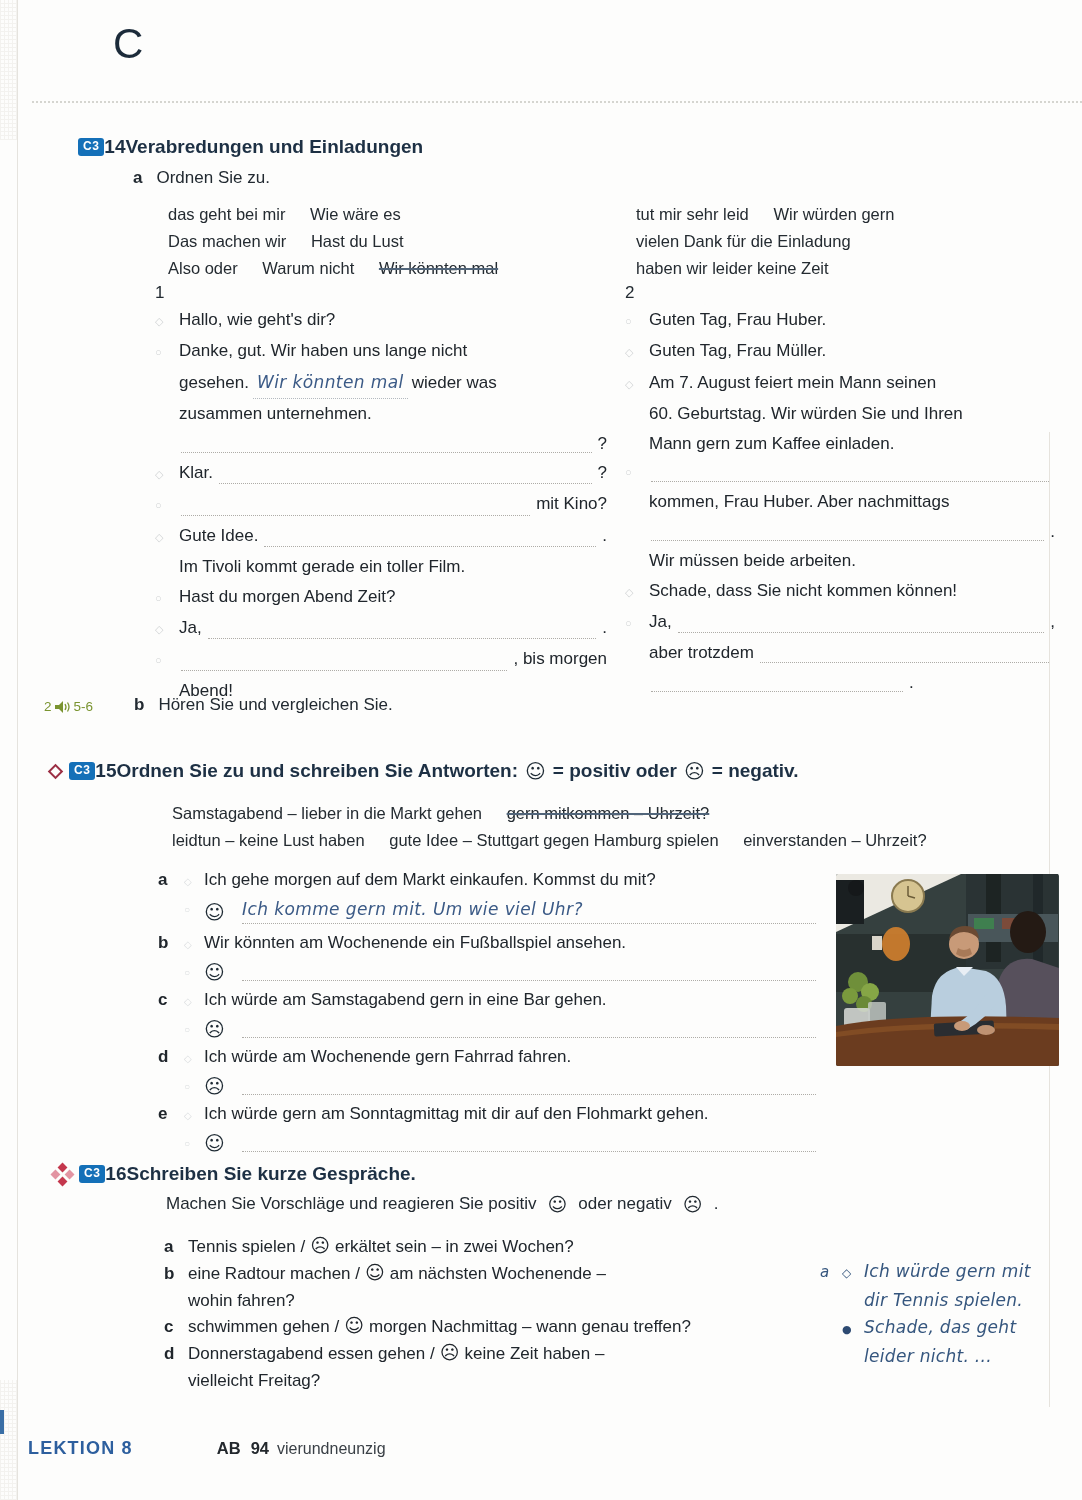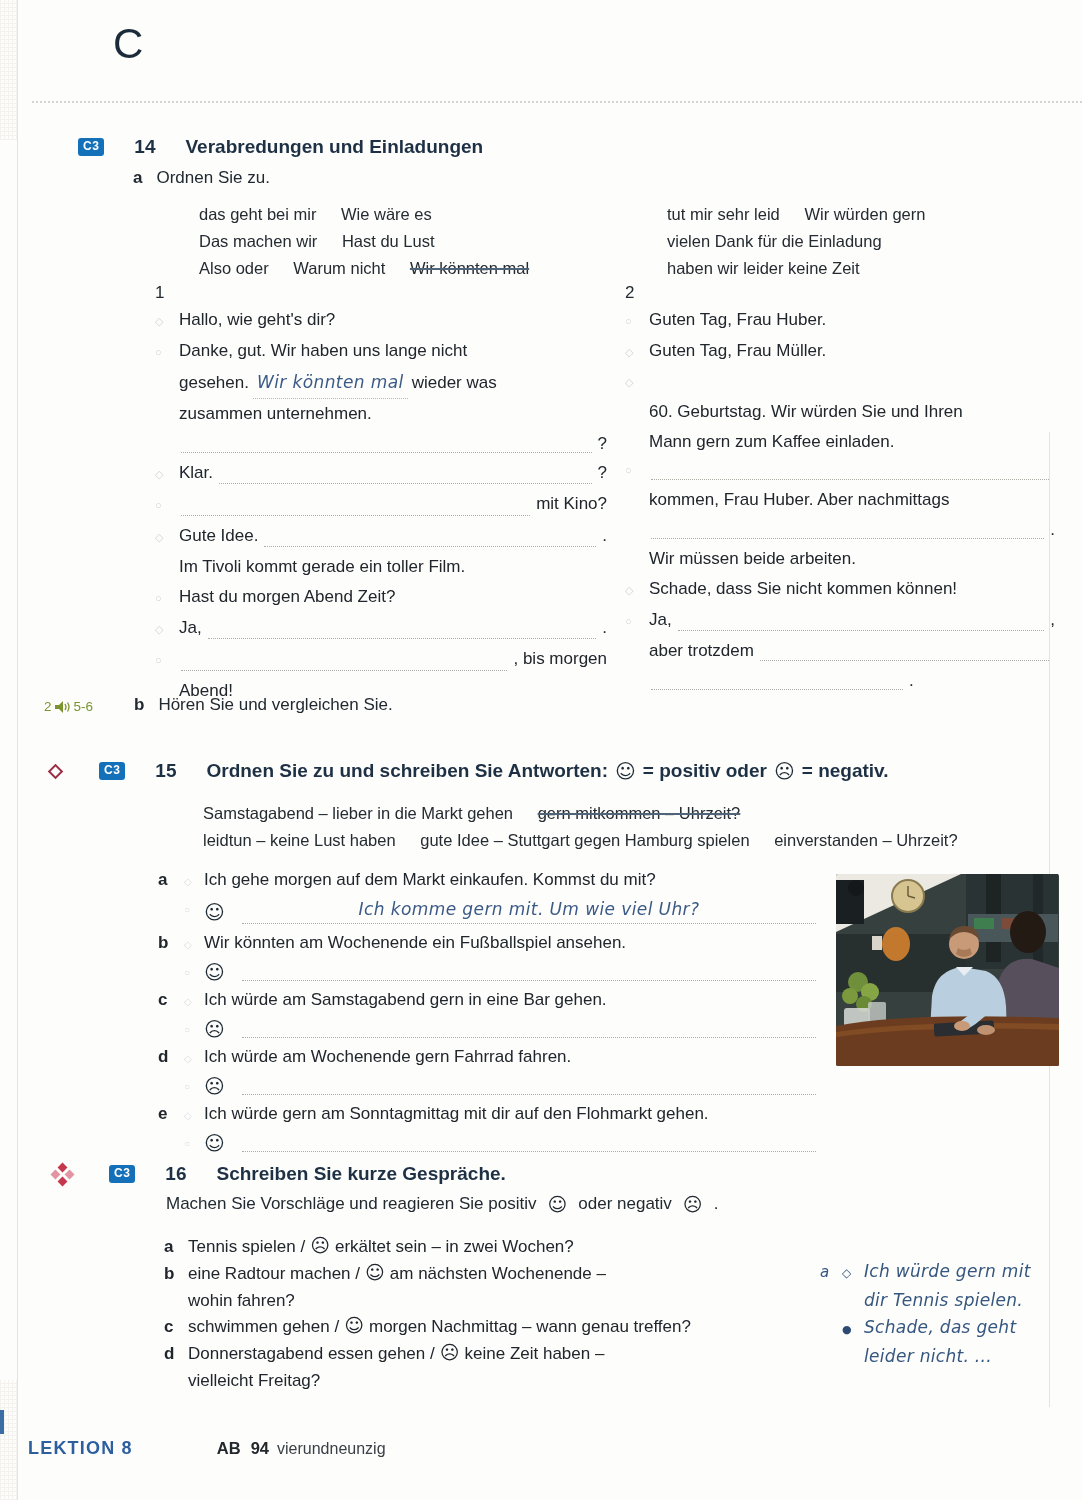--- a/index.html
+++ b/index.html
@@ -21,38 +21,38 @@
 
   .letter-c { position:absolute; left:113px; top:20px; font-size:42px; font-weight:400; color:#1c2b3a; }
   .top-dotted { position:absolute; left:32px; right:0; top:101px; border-top:2px dotted #ccccc6; opacity:.8; }
 
   
   .abs { position:absolute; }
   .badge { display:inline-block; background:#1470b8; color:#fff; font-weight:700;
     font-size:12px; line-height:15px; padding:1px 5px 2px; border-radius:3px; letter-spacing:.5px; }
   .exnum { font-size:19px; font-weight:700; color:#1d3044; }
   .extitle { font-size:19px; font-weight:700; color:#1d3044; }
-  .hrow { display:flex; align-items:center; gap:30px; }
+  .hrow { display:flex; align-items:center; gap:0; }
   .sublabel { font-weight:700; font-size:17px; color:#222a31; }
 
   
-  .wbox { font-size:16.5px; line-height:27px; color:#242b31; font-weight:400;margin-left:31px; }
+  .wbox { font-size:16.5px; line-height:27px; color:#242b31; font-weight:400; }
   .wbox .ph { margin-right:20px; }
   .strike { text-decoration:line-through; text-decoration-thickness:2px; text-decoration-color:#51657a; }
 
   
   .dcol { position:absolute; top:305px; font-size:17px; line-height:29.4px; color:#20262c; }
   .dcol.one { left:155px; width:452px; }
   .dcol.two { left:625px; width:430px; }
   .dline { display:flex; align-items:baseline; min-height:29.4px; }
   .mk { flex:0 0 24px; font-size:11px; color:#8c9297; opacity:.4; }
   .mk-d::before { content:"◇"; }
   .mk-o::before { content:"○"; }
   .bl { flex:1 1 auto; border-bottom:1.5px dotted #aeaca7; height:3px; align-self:flex-end;
-        margin:0 6px 5px 6px;justify-content:center; }
+        margin:0 6px 5px 6px; }
   .bl.noml { margin-left:2px; }
   .tail { flex:0 0 auto; }
   .hw { font-family:"DejaVu Sans", sans-serif; font-style:italic; color:#3b5a86;
         letter-spacing:.4px; }
   .hw.u { border-bottom:1.5px dotted #b3b9bf; padding:0 4px 1px; margin:0 4px; }
 
   
   .audio { position:absolute; left:44px; top:699px; display:flex; align-items:center; gap:3px;
     color:#7a9430; font-size:13.5px; font-weight:400; }
   .partb { position:absolute; left:134px; top:695px; font-size:17px; display:flex; gap:14px; }
@@ -221,20 +221,21 @@
   <div class="dline">
     <span class="mk mk-o"></span>
     <span>Guten Tag, Frau Huber.</span>
   </div>
   <div class="dline">
     <span class="mk mk-d"></span>
     <span>Guten Tag, Frau Müller.</span>
   </div>
   <div class="dline">
     <span class="mk mk-d"></span>
+    <span>Am 7. August feiert mein Mann seinen</span>
   </div>
   <div class="dline">
     <span class="mk"></span>
     <span>60. Geburtstag. Wir würden Sie und Ihren</span>
   </div>
   <div class="dline">
     <span class="mk"></span>
     <span>Mann gern zum Kaffee einladen.</span>
   </div>
   <div class="dline">

